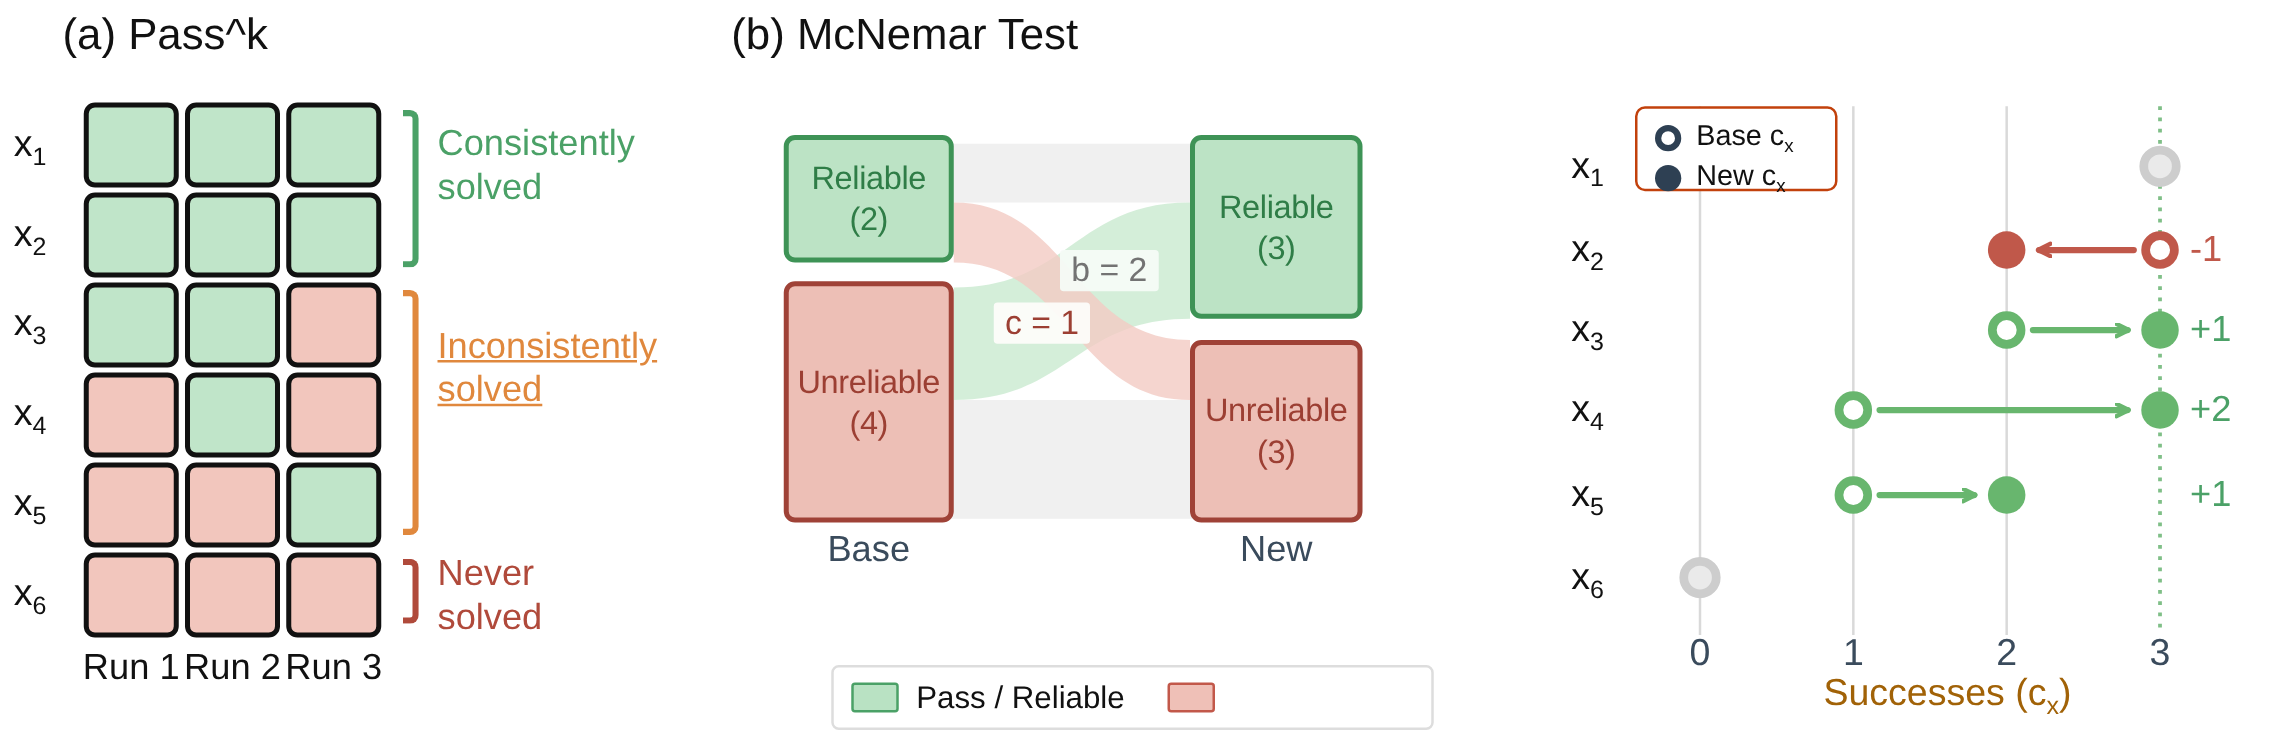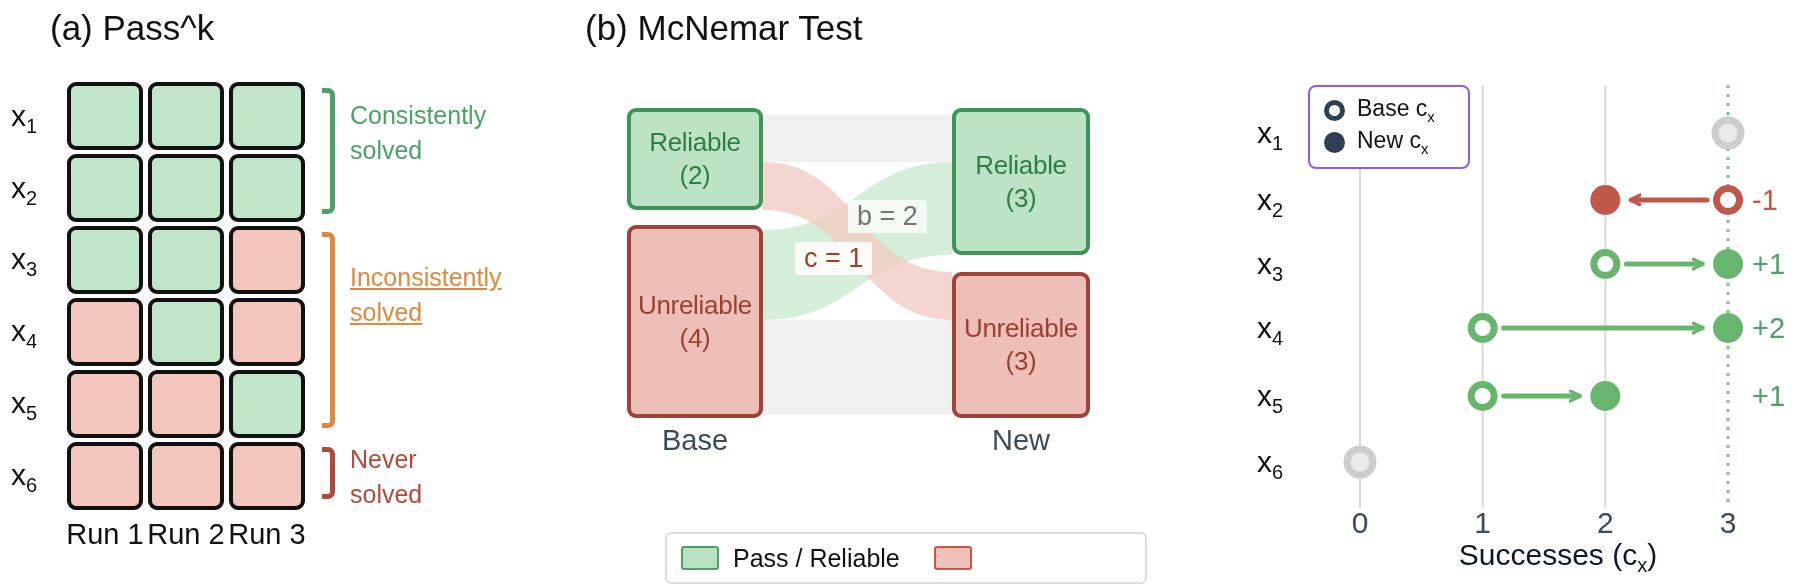--- a/index.html
+++ b/index.html
@@ -19,21 +19,21 @@
   #passk-grid .cell{box-sizing:border-box;border-radius:9px;border:4px solid;}
   .cell.pass{background:#c0e5c9;border-color:#5cad73;}
   .cell.fail{background:#f2c6bd;border-color:#c2584a;}
   .row-label{font-size:30px;text-align:center;line-height:40px;height:40px;color:#111;}
   .row-label sub{font-size:20px;}
   .bracket{position:absolute;width:13px;border-style:solid;border-left:none;
     border-radius:0 7px 7px 0;box-sizing:border-box;}
   .bracket.g1{left:322px;top:88px;height:126px;border-width:5px 5px 5px 0;border-color:#4ba167;}
   .bracket.g2{left:322px;top:232px;height:196px;border-width:5px 5px 5px 0;border-color:#e0883d;}
   .bracket.g3{left:322px;top:447px;height:52px;border-width:5px 5px 5px 0;border-color:#b04a3b;}
-  .group-label{position:absolute;left:350px;font-size:25px;line-height:35px;white-space:nowrap;}
+  .group-label{position:absolute;left:350px;font-size:29px;line-height:35px;white-space:nowrap;}
   .group-label.g1{top:98px;color:#4ba167;}
   .group-label.g2{top:260px;color:#e0883d;text-decoration:underline;}
   .group-label.g3{top:442px;color:#b04a3b;}
   .run-label{position:absolute;top:518px;width:82px;text-align:center;font-size:29px;color:#111;white-space:nowrap;}
 
   
   .mc-box{position:absolute;box-sizing:border-box;border:4px solid;border-radius:9px;
     display:flex;flex-direction:column;align-items:center;justify-content:center;
     font-size:26px;line-height:33px;letter-spacing:-0.3px;text-align:center;z-index:3;}
   .mc-box.green{background:#bce3c5;border-color:#3e9356;color:#2f7d47;}
@@ -55,24 +55,24 @@
   .legend-text{font-size:25px;color:#111;margin-left:14px;white-space:nowrap;}
   .legend-gap{width:34px;flex:0 0 auto;}
 
   
   .wc-row-label{position:absolute;left:1248px;width:44px;text-align:center;font-size:30px;line-height:40px;height:40px;color:#111;}
   .wc-row-label sub{font-size:20px;}
   .wc-diff{position:absolute;left:1752px;width:64px;font-size:29px;line-height:36px;height:36px;}
   .wc-diff.better{color:#4ba167;}
   .wc-diff.worse{color:#c0584a;}
   .wc-tick{position:absolute;top:506px;width:60px;text-align:center;font-size:30px;color:#3a4b5c;}
-  #wc-xlabel{position:absolute;left:1413px;top:538px;width:290px;text-align:center;font-size:30px;color:#0f172a;white-space:nowrap;}
+  #wc-xlabel{position:absolute;left:1413px;top:538px;width:290px;text-align:center;font-size:30px;color:#a16207;white-space:nowrap;}
   #wc-xlabel sub{font-size:20px;}
-  #wc-legend{position:absolute;left:1308px;top:85px;width:162px;height:84px;background:#fff;
-    border:2px solid #8b5cf6;border-radius:8px;box-sizing:border-box;padding:7px 0 0 14px;z-index:3;}
+  #wc-legend{position:absolute;left:1308px;top:85px;width:162px;height:68px;background:#fff;
+    border:2px solid #c2410c;border-radius:8px;box-sizing:border-box;padding:7px 0 0 14px;z-index:3;}
   .wc-legend-row{display:flex;align-items:center;height:32px;}
   .wc-legend-icon{width:21px;height:21px;border-radius:50%;box-sizing:border-box;flex:0 0 auto;}
   .wc-legend-icon.open{border:5px solid #2e4053;background:#fff;}
   .wc-legend-icon.filled{background:#2e4053;}
   .wc-legend-text{font-size:23px;color:#111;margin-left:12px;white-space:nowrap;}
   .wc-legend-text sub{font-size:15px;}
 </style>
 </head>
 <body>
 

